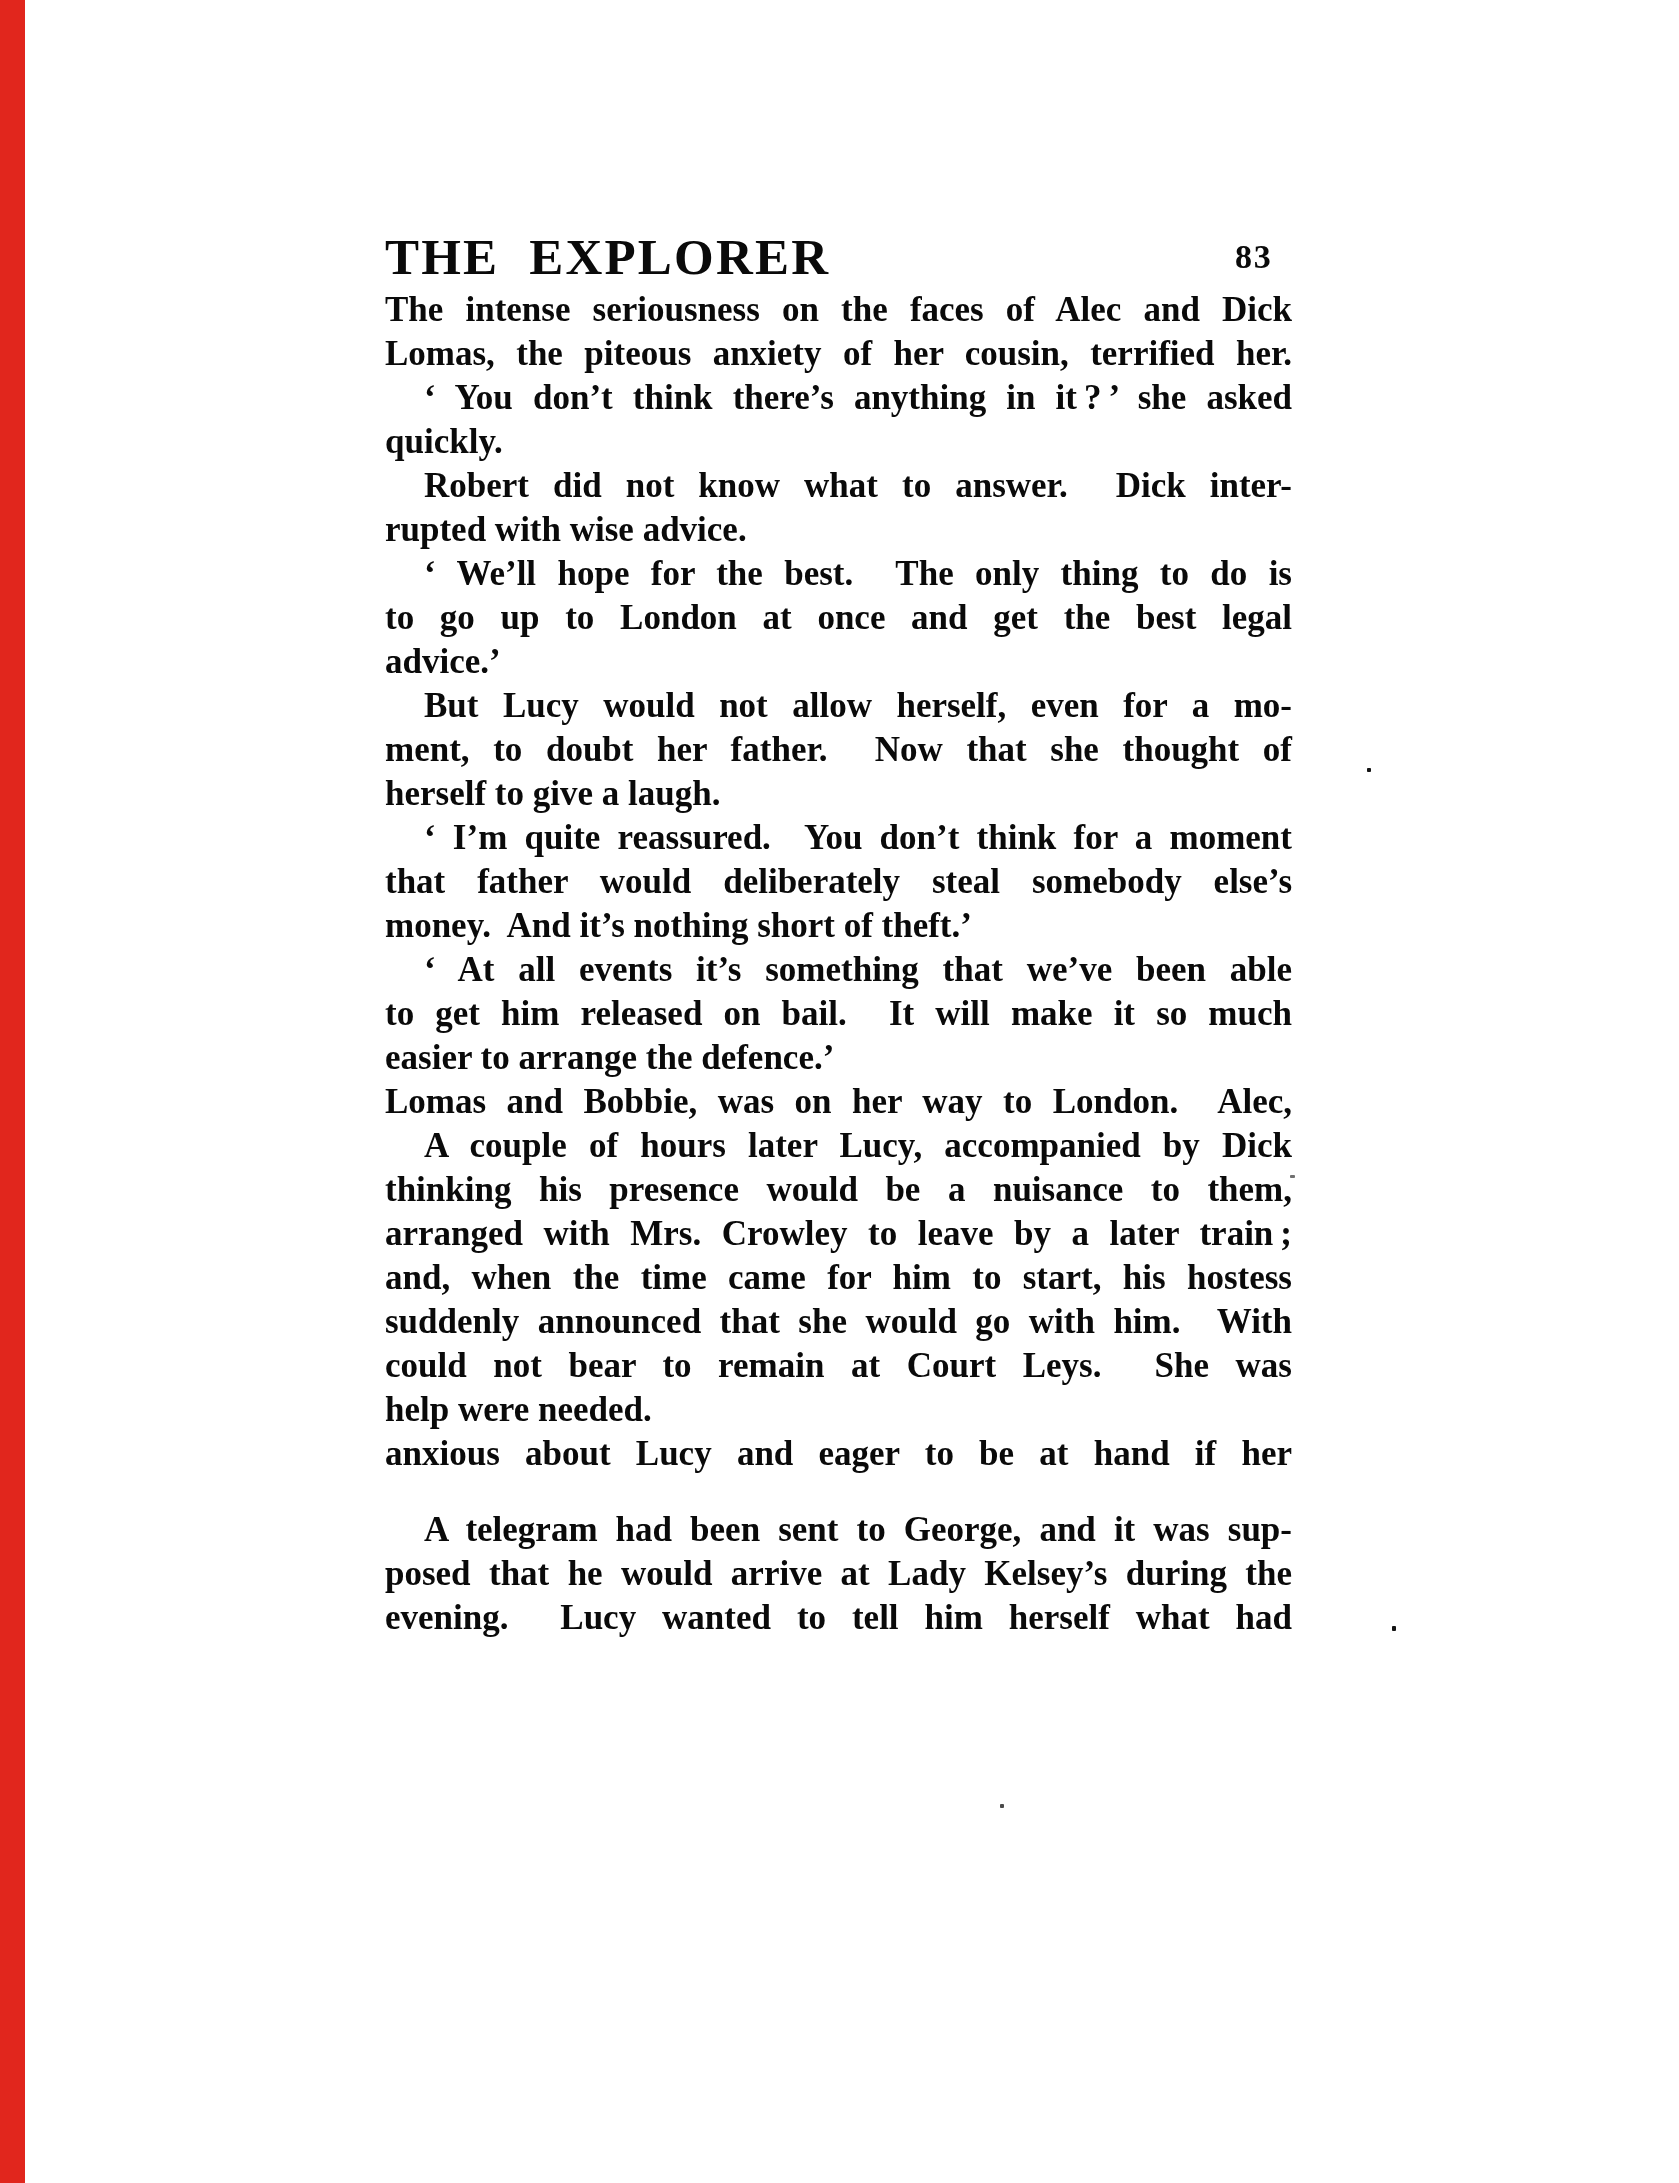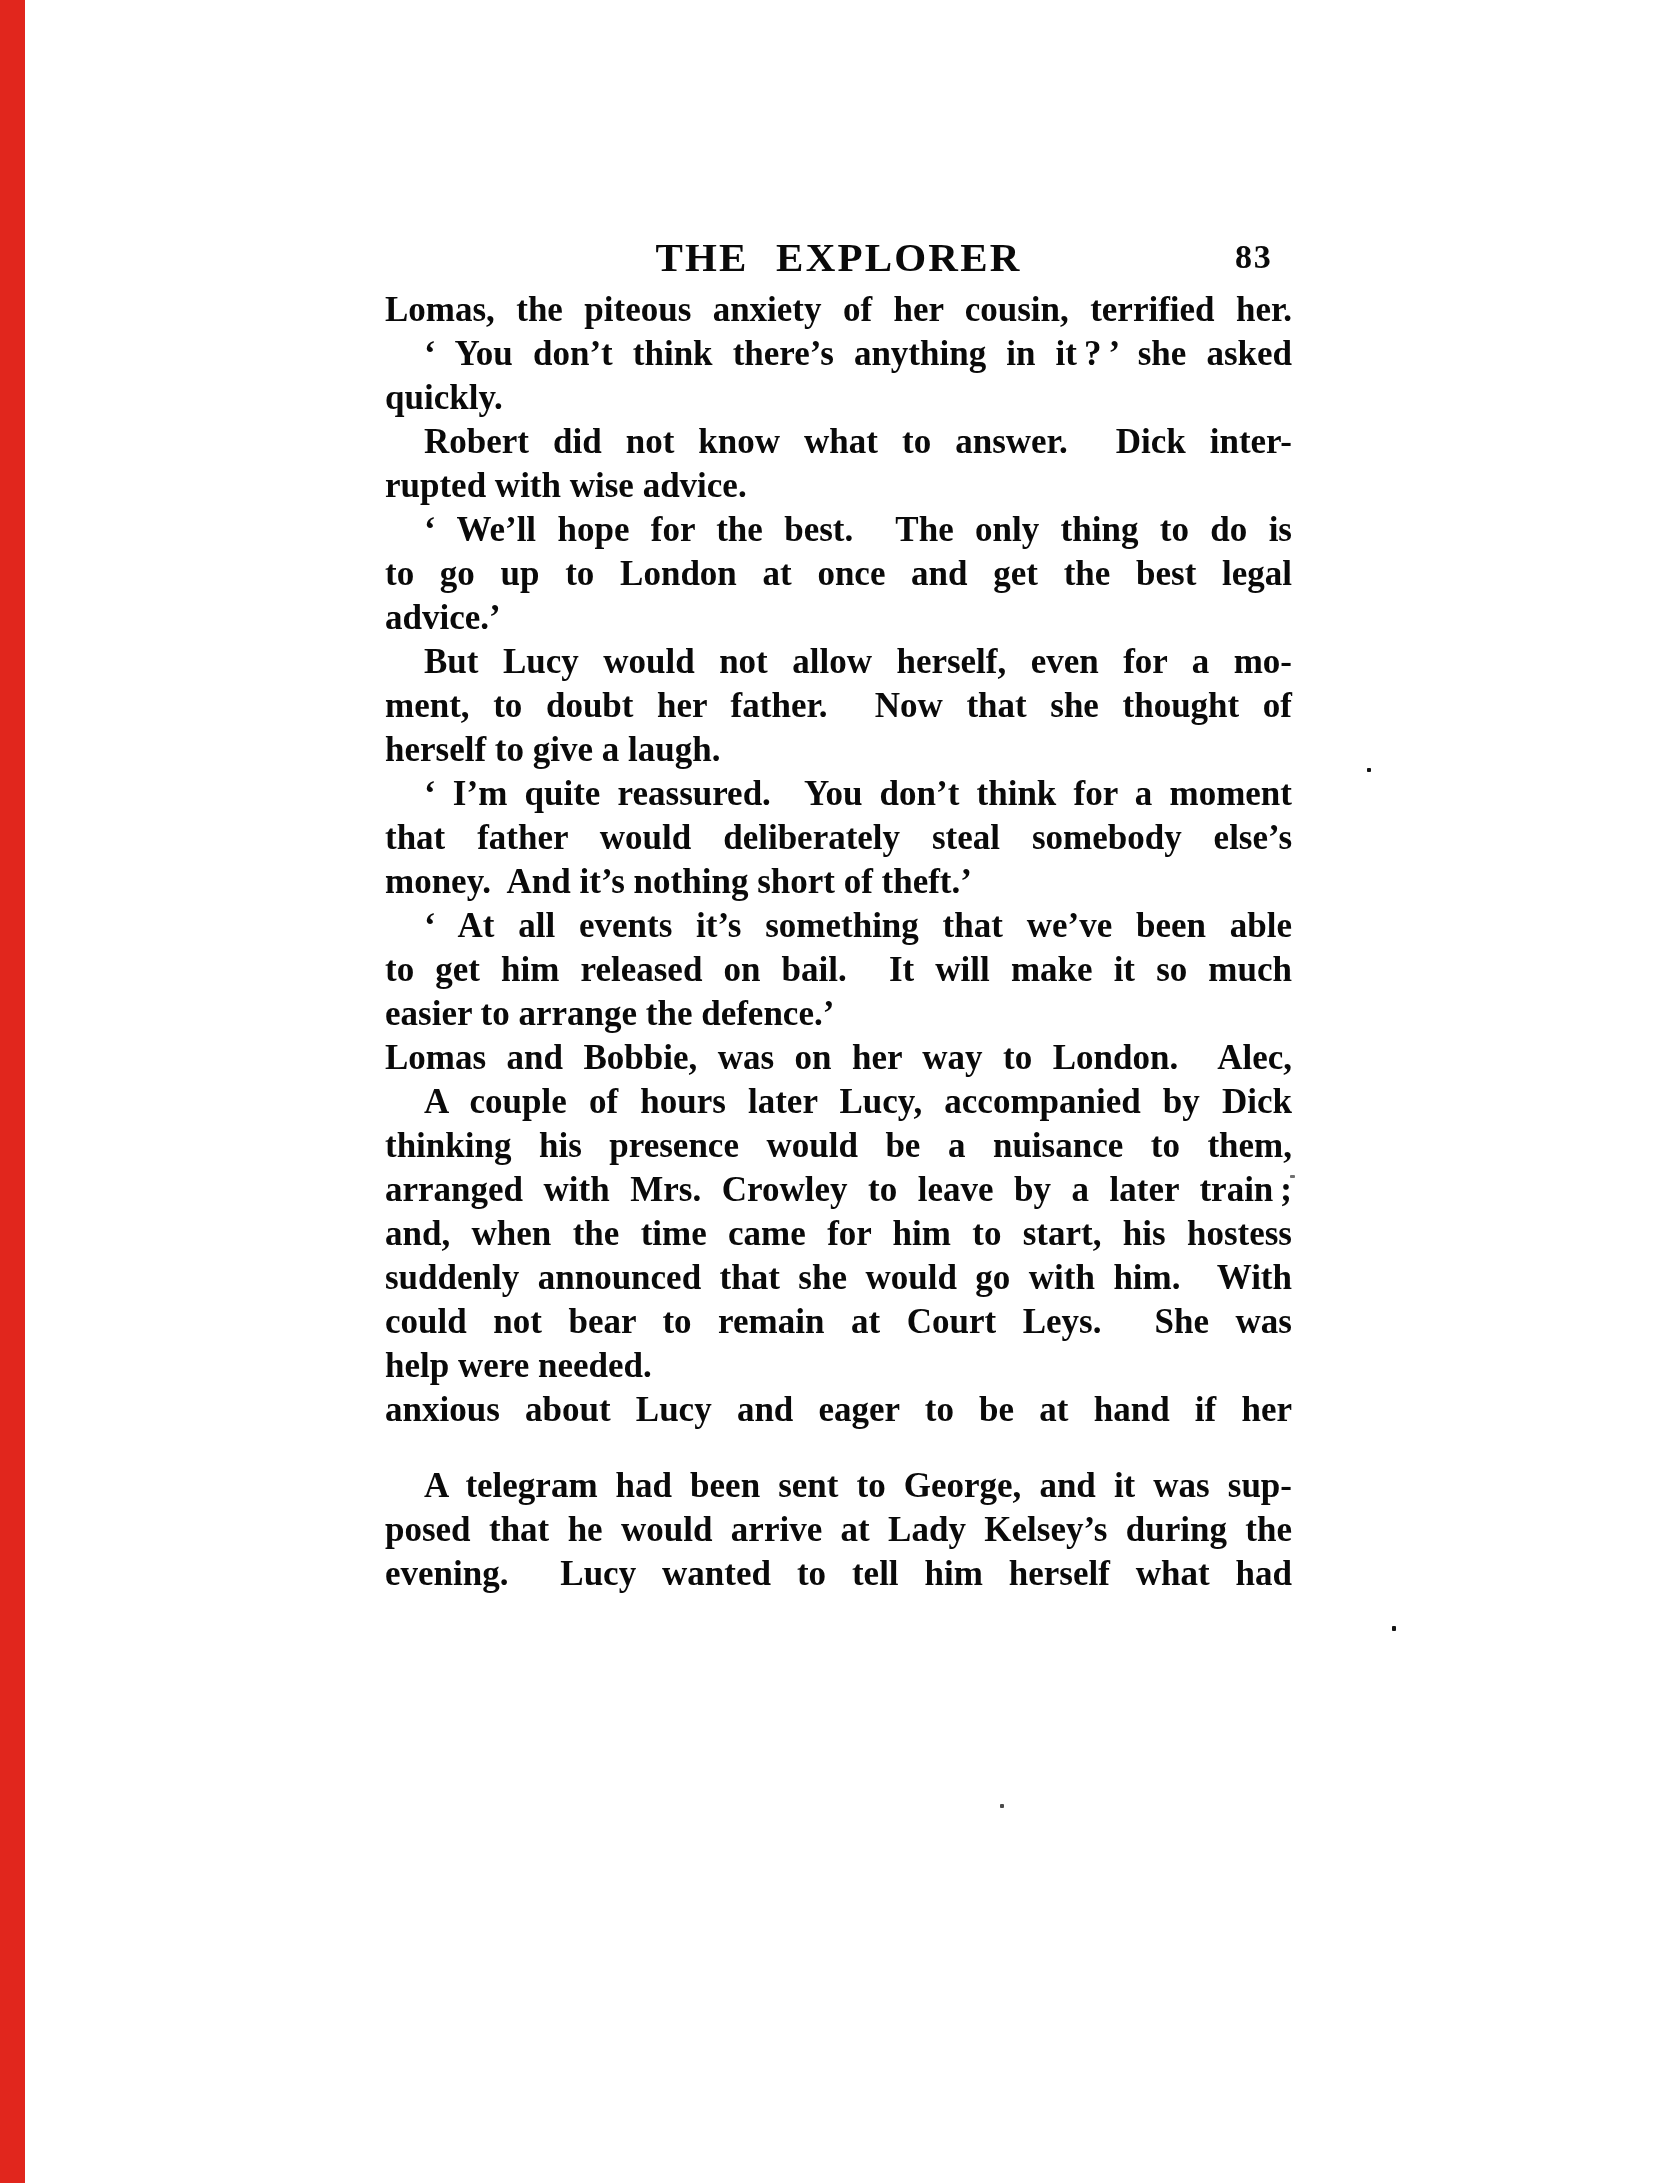--- a/index.html
+++ b/index.html
@@ -14,22 +14,22 @@
   .edge-strip{
     position:absolute;left:0;top:0;
     width:25px;height:2183px;
     background:var(--strip,#e1261d);
   }
   .running-head{
     position:absolute;left:385px;top:235px;
     width:907px;height:48px;
   }
   .running-title{
-    display:block;text-align:center;
-    font-size:41px;font-weight:700;
+    display:block;text-align:left;
+    font-size:51px;font-weight:700;
     letter-spacing:2.2px;word-spacing:15px;
     line-height:44px;white-space:nowrap;
   }
   .page-number{
     position:absolute;top:0;right:19.4px;
     font-size:34px;font-weight:700;letter-spacing:1.8px;
     line-height:44px;
   }
   .text-block{
     position:absolute;left:385px;top:288px;
@@ -58,20 +58,21 @@
 <div class="page">
   <div class="edge-strip"></div>
 
   <header class="running-head">
     <span class="running-title">THE EXPLORER</span>
     <span class="page-number">83</span>
   </header>
 
   <main class="text-block" id="text-block">
       <div class="para">
+        <div class="line">The intense seriousness on the faces of Alec and Dick</div>
         <div class="line">Lomas, the piteous anxiety of her cousin, terrified her.</div>
       </div>
       <div class="para">
         <div class="line indent">‘ You don’t think there’s anything in it ? ’ she asked</div>
         <div class="line no-fill">quickly.</div>
       </div>
       <div class="para">
         <div class="line indent">Robert did not know what to answer.&nbsp; Dick inter-</div>
         <div class="line no-fill">rupted with wise advice.</div>
       </div>

